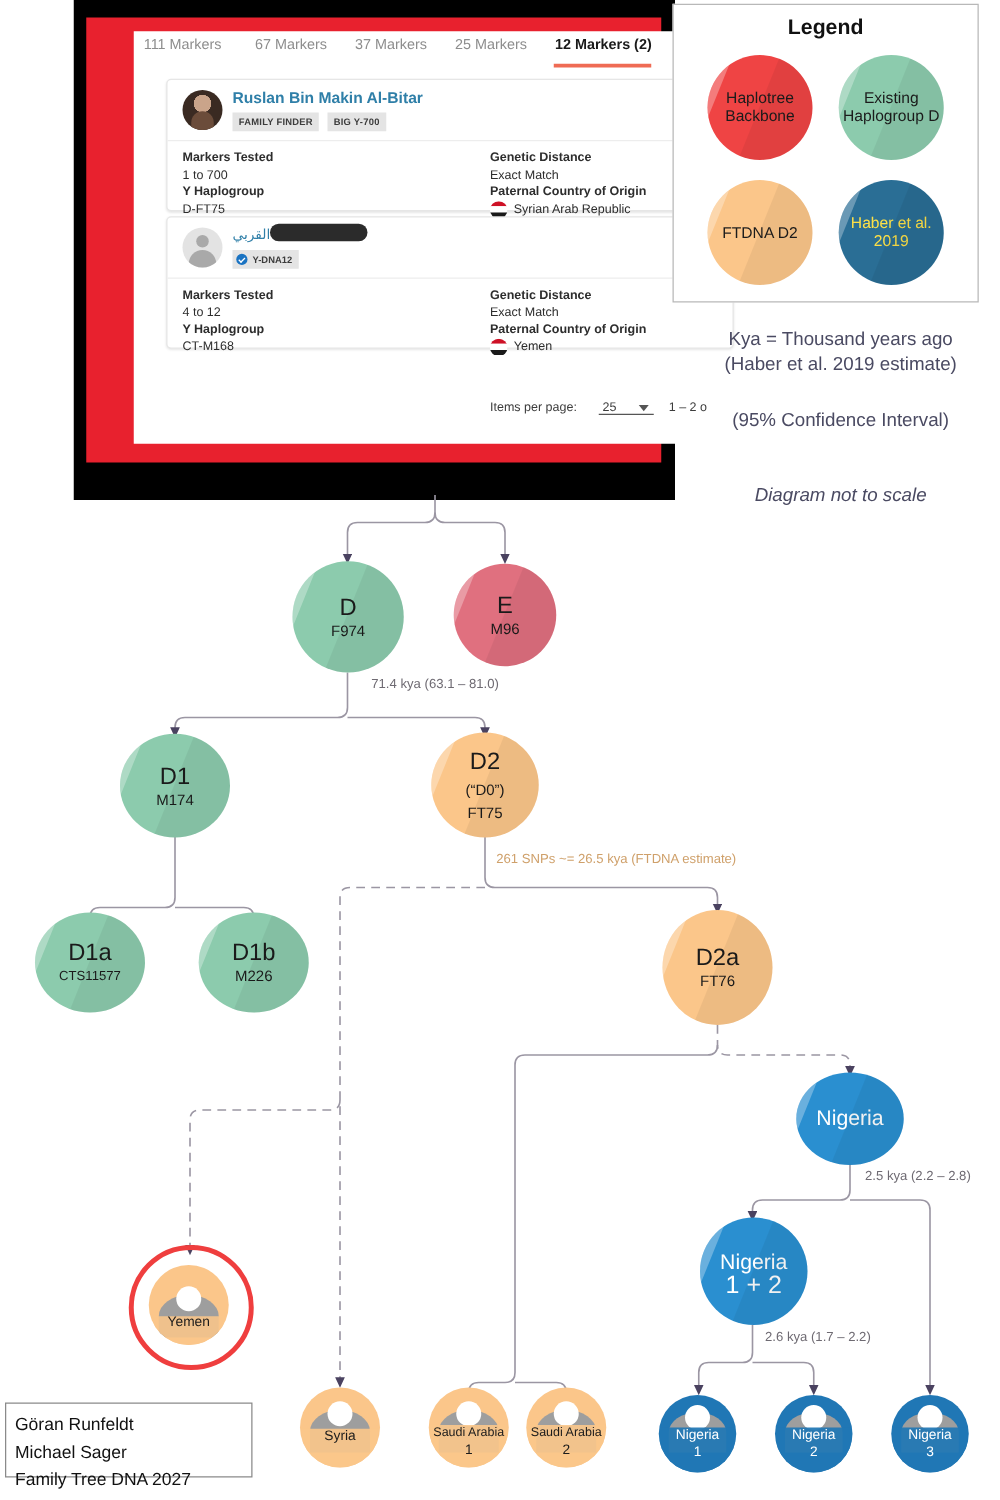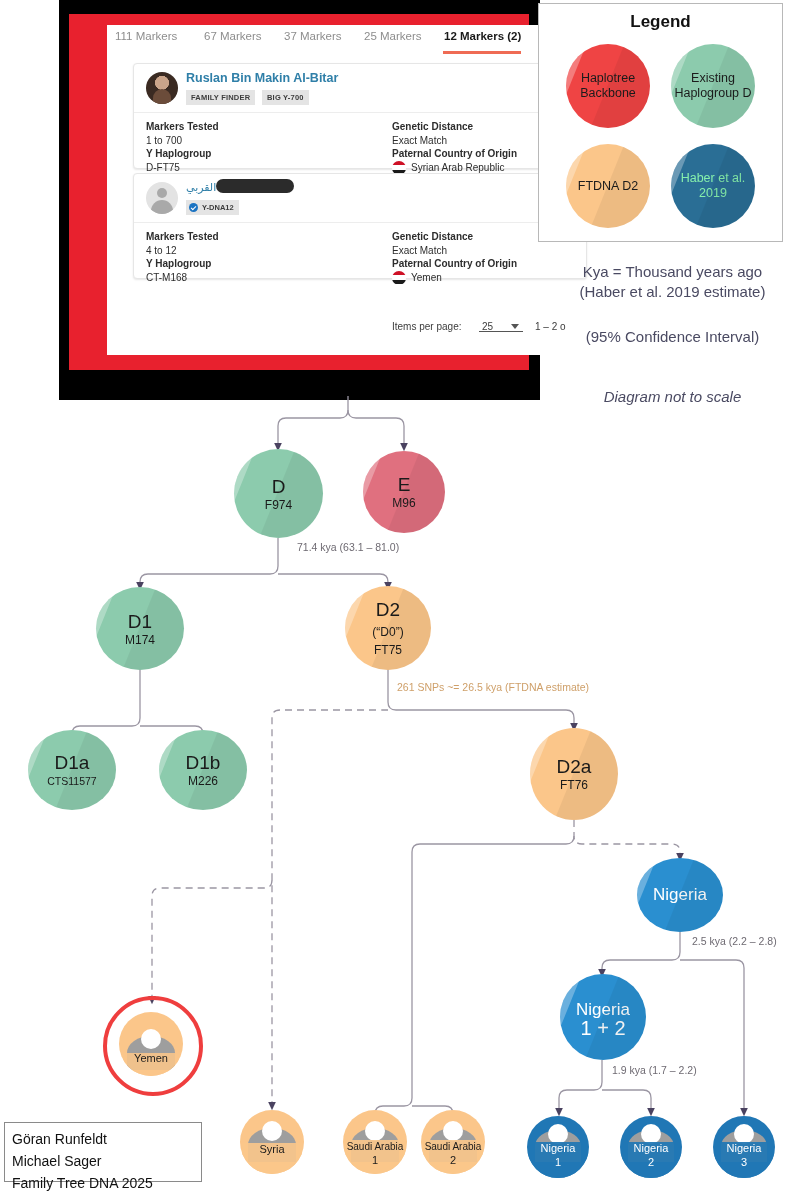--- a/index.html
+++ b/index.html
@@ -182,21 +182,21 @@
     <span>Haplotree Backbone</span>
   </div>
   <div class="lg-circ" style="left:132px;top:40px;background:#8ccbad;">
     <span class="shine"></span>
     <span>Existing Haplogroup D</span>
   </div>
   <div class="lg-circ" style="left:27px;top:140px;background:#fbc68a;">
     <span class="shine"></span>
     <span>FTDNA D2</span>
   </div>
-  <div class="lg-circ" style="left:132px;top:140px;background:#2a6e95;color:#86efac;">
+  <div class="lg-circ" style="left:132px;top:140px;background:#2a6e95;color:#fde047;">
     <span class="shine"></span>
     <span>Haber et al. 2019</span>
   </div>
 </div>
 
 <div class="notes" style="left:545px;top:262px;width:255px;">Kya = Thousand years ago</div>
 <div class="notes" style="left:545px;top:282px;width:255px;">(Haber et al. 2019 estimate)</div>
 <div class="notes" style="left:545px;top:327px;width:255px;">(95% Confidence Interval)</div>
 <div class="notes" style="left:545px;top:387px;width:255px;font-style:italic;">Diagram not to scale</div>
 
@@ -282,21 +282,21 @@
 </div>
 <div class="node n-w" style="left:560px;top:974px;width:86px;height:86px;background:#2a8fd0;">
   <span class="shine"></span>
   <span class="n-main" style="font-size:17px;">Nigeria</span>
   <span class="n-sub" style="font-size:20px;">1 + 2</span>
 </div>
 
 <div class="elabel" style="left:297px;top:541px;">71.4 kya (63.1 – 81.0)</div>
 <div class="elabel tan" style="left:397px;top:681px;">261 SNPs ~= 26.5 kya (FTDNA estimate)</div>
 <div class="elabel" style="left:692px;top:935px;">2.5 kya (2.2 – 2.8)</div>
-<div class="elabel" style="left:612px;top:1064px;">1.9 kya (1.7 – 2.2)</div>
+<div class="elabel" style="left:612px;top:1064px;">2.6 kya (1.7 – 2.2)</div>
 
 <div class="ringsel" style="left:103px;top:996px;width:92px;height:92px;"></div>
 <div class="leaf" style="left:119px;top:1012px;width:64px;height:64px;background:#fbc68a;">
   <span class="psil-b" style="left:8px;top:24px;width:48px;height:34px;"></span>
   <span class="psil-h" style="left:22px;top:17px;width:20px;height:20px;"></span>
   <span class="psil-n" style="left:4px;top:41px;width:56px;height:30px;border-radius:0;background:rgba(251,198,138,.88);"></span>
   <span class="ltxt2" style="top:40px;">Yemen</span>
 </div>
 
 <div class="leaf" style="left:240px;top:1110px;width:64px;height:64px;background:#fbc68a;">
@@ -342,14 +342,14 @@
   <span class="psil-b" style="left:8px;top:14px;width:46px;height:32px;background:#9e9e9e;"></span>
   <span class="psil-h" style="left:21px;top:8px;width:20px;height:20px;"></span>
   <span class="psil-n" style="left:1px;top:26px;width:60px;height:36px;border-radius:0;background:rgba(32,119,181,.93);"></span>
   <span class="ltxt2" style="top:26px;">Nigeria</span>
   <span class="ltxt2" style="top:40px;">3</span>
 </div>
 
 <div id="credit">
   <div>Göran Runfeldt</div>
   <div>Michael Sager</div>
-  <div>Family Tree DNA 2025</div>
+  <div>Family Tree DNA 2027</div>
 </div>
 
 </body></html>

